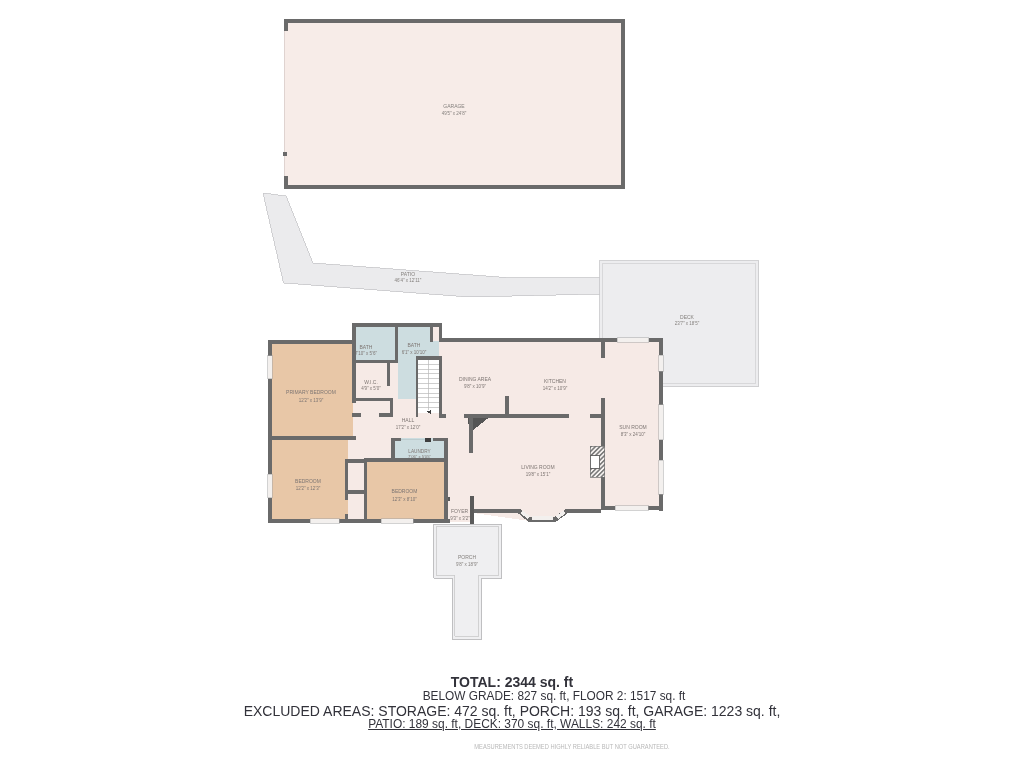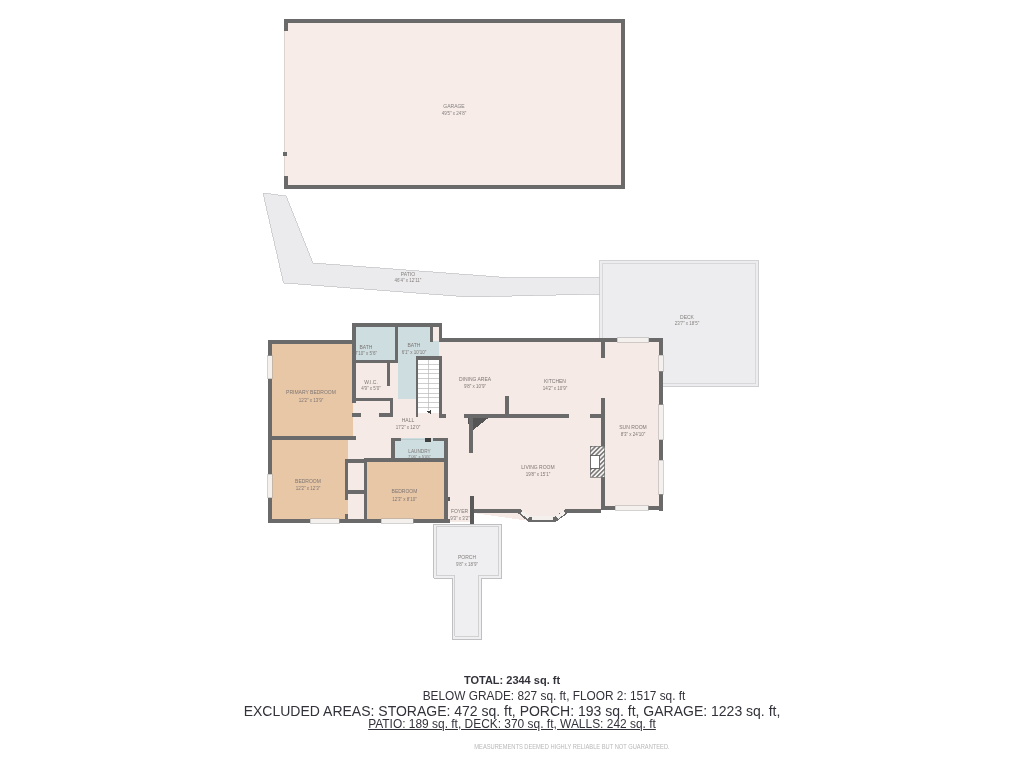--- a/index.html
+++ b/index.html
@@ -295,21 +295,21 @@
         <text x="404.5" y="493.3">BEDROOM</text>
         <text x="404.5" y="500.6" font-size="4.5">12'3" x 8'10"</text>
       </g>
 
 <g fill="#7e7673" text-anchor="middle" font-size="5">
         <text x="459.5" y="513.3">FOYER</text>
         <text x="460" y="519.8" font-size="4.5">9'3" x 3'2"</text>
       </g>
 </svg>
 
-<div class="summary" style="top:674px;font-size:11px;font-weight:bold;">TOTAL: 2344 sq. ft</div>
+<div class="summary" style="top:674px;font-size:14px;font-weight:bold;">TOTAL: 2344 sq. ft</div>
 
 <div class="summary" style="top:689px;font-size:11.85px;margin-left:42px;">BELOW GRADE: 827 sq. ft, FLOOR 2: 1517 sq. ft</div>
 
 <div class="summary" style="top:702.5px;font-size:14px;">EXCLUDED AREAS: STORAGE: 472 sq. ft, PORCH: 193 sq. ft, GARAGE: 1223 sq. ft,</div>
 
 <div class="summary" style="top:716.8px;font-size:11.95px;text-decoration:underline;">PATIO: 189 sq. ft, DECK: 370 sq. ft, WALLS: 242 sq. ft</div>
 
 <div class="summary" style="top:741.5px;left:59.5px;font-size:7.4px;color:#b8b8b8;transform:scaleX(0.775);transform-origin:512px 0;">MEASUREMENTS DEEMED HIGHLY RELIABLE BUT NOT GUARANTEED.</div>
 </div>
 

